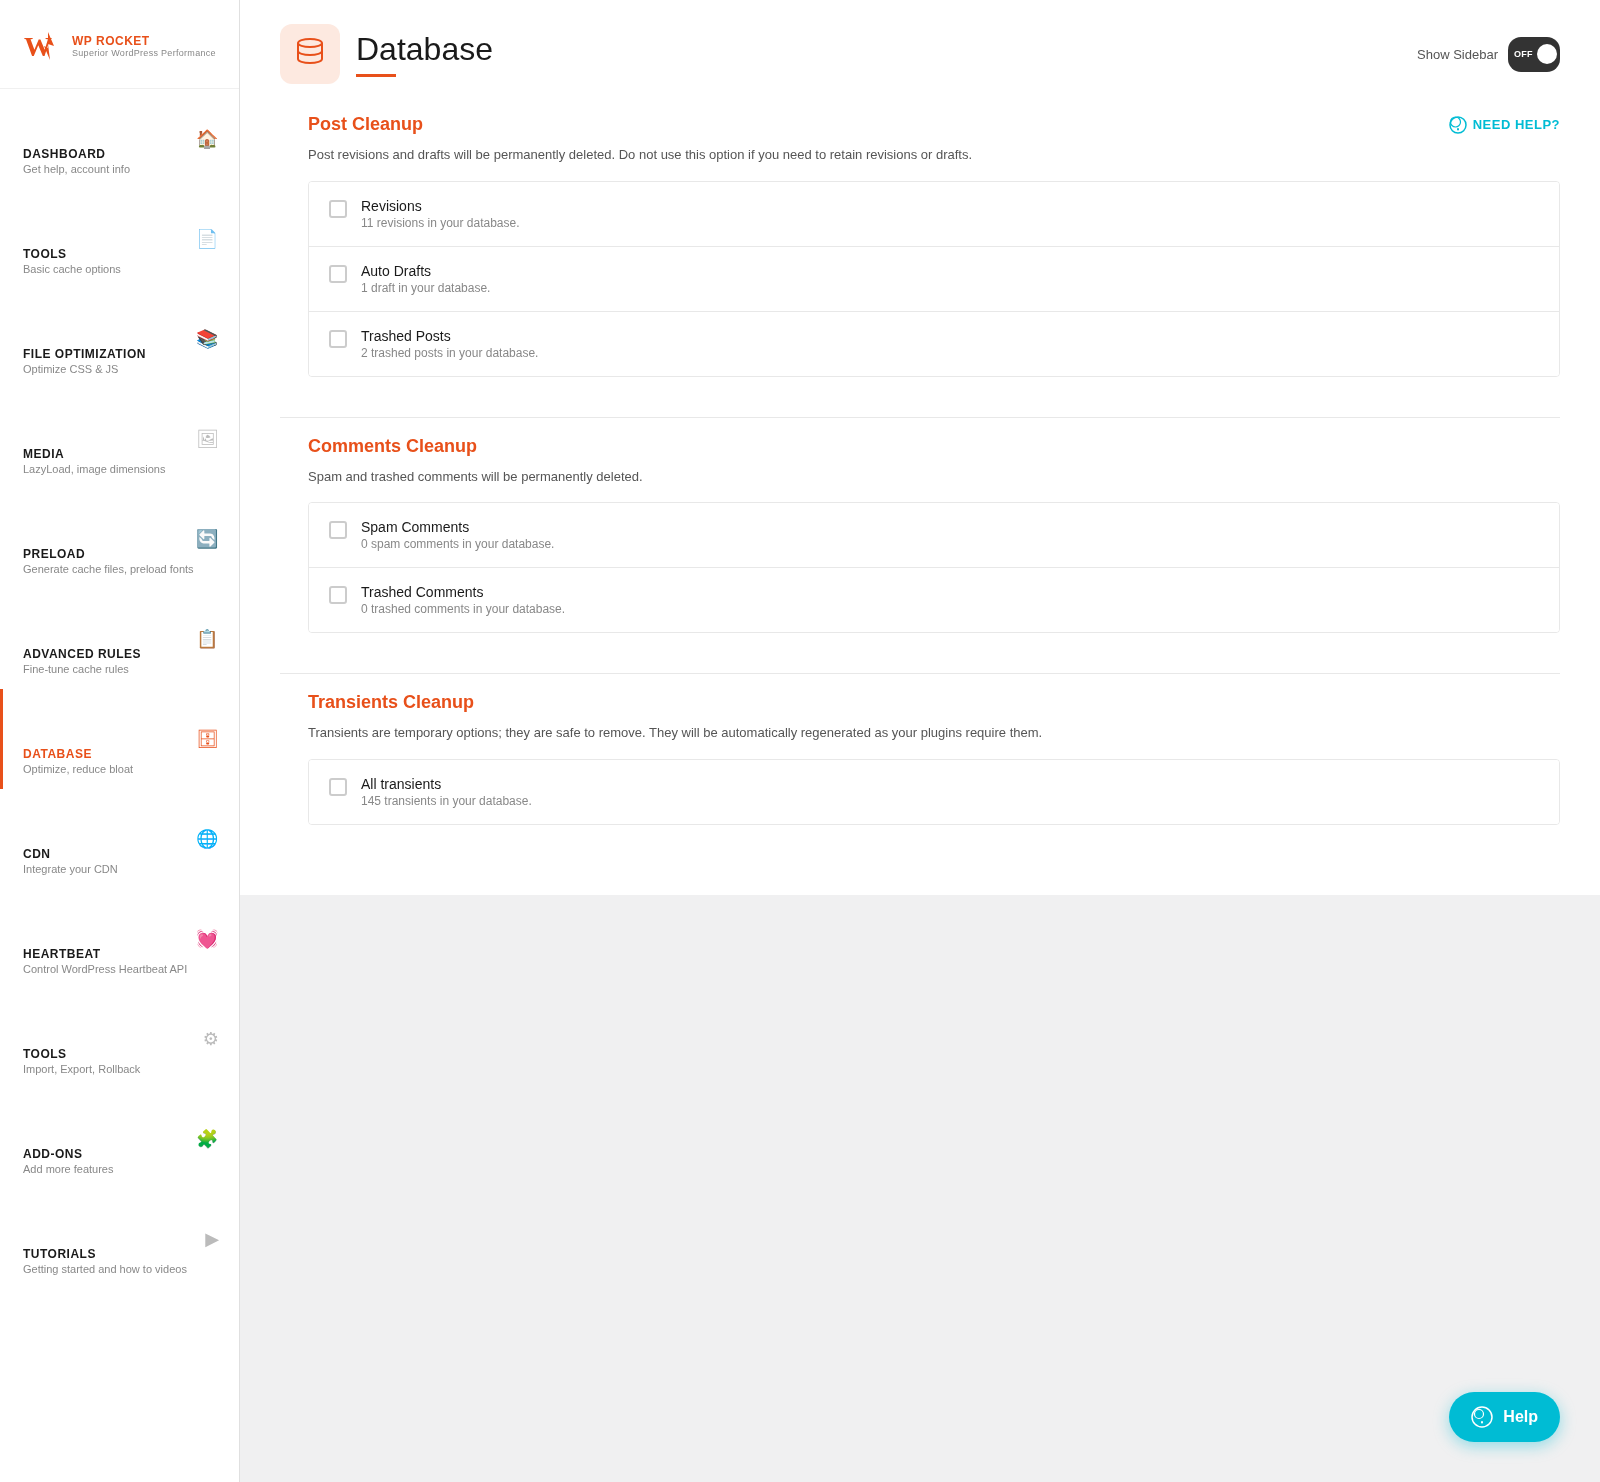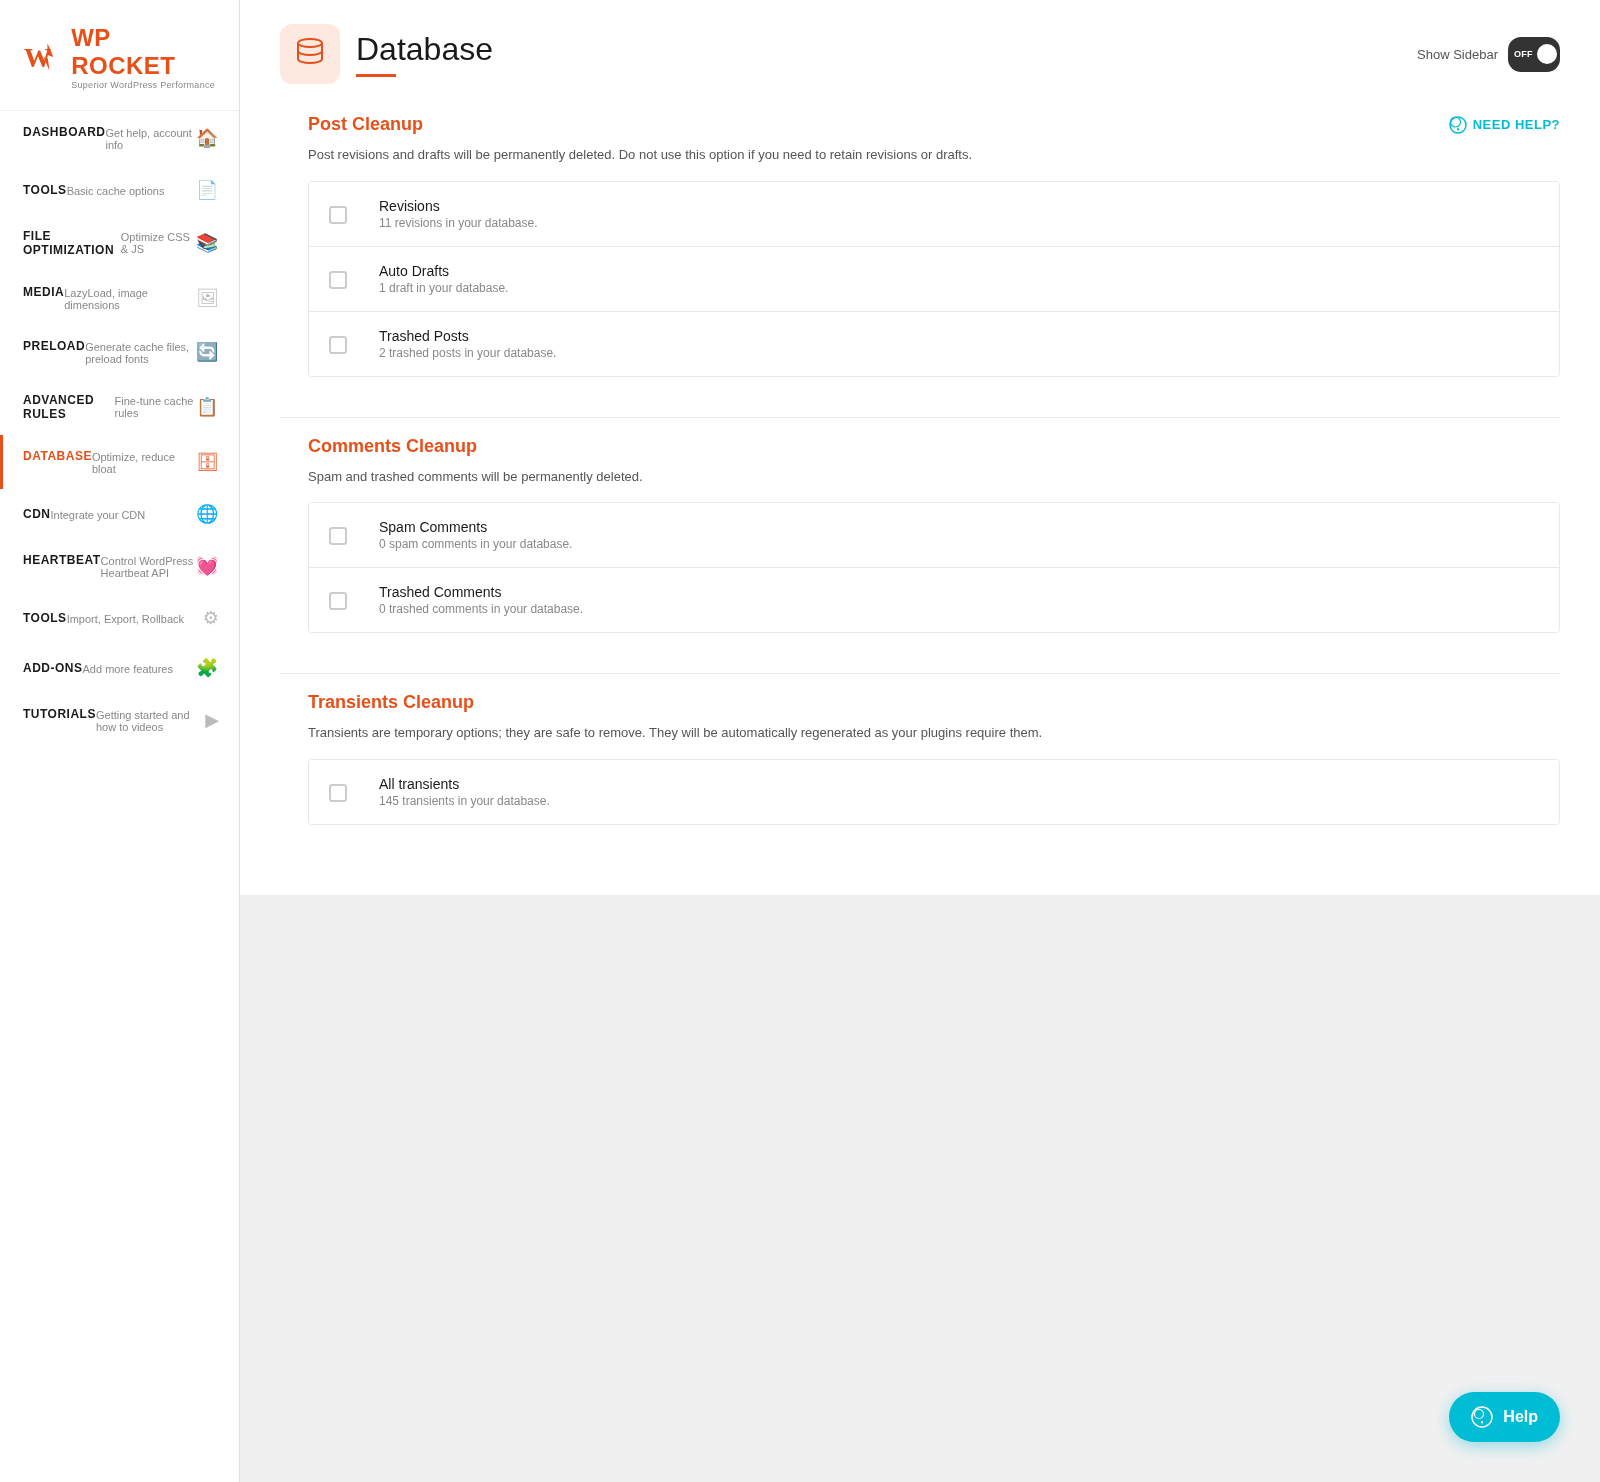--- a/index.html
+++ b/index.html
@@ -26,21 +26,21 @@
     }
     .logo-icon {
       width: 44px;
       height: 44px;
     }
     .logo-text-block {
       display: flex;
       flex-direction: column;
     }
     .logo-title {
-      font-size: 24px;
+      font-size: 12px;
       font-weight: 800;
       color: #1a1a1a;
       letter-spacing: 0.5px;
     }
     .logo-title span { color: #e8501a; }
     .logo-subtitle {
       font-size: 9px;
       color: #888;
       letter-spacing: 0.3px;
     }
@@ -51,21 +51,21 @@
       justify-content: space-between;
       padding: 14px 20px;
       cursor: pointer;
       border-left: 3px solid transparent;
       transition: background 0.15s;
     }
     .nav-item.active {
       border-left-color: #e8501a;
       background: #fff;
     }
-    .nav-item-left { display: flex; flex-direction: row; }
+    .nav-item-left { display: flex; flex-direction: column; margin-top: 44px; }
     .nav-item-title {
       font-size: 12px;
       font-weight: 700;
       color: #1a1a1a;
       letter-spacing: 0.5px;
     }
     .nav-item.active .nav-item-title { color: #e8501a; }
     .nav-item-subtitle {
       font-size: 11px;
       color: #888;
@@ -197,22 +197,22 @@
       line-height: 1.5;
     }
 
     .option-list {
       border: 1px solid #e8e8e8;
       border-radius: 4px;
       overflow: hidden;
     }
     .option-item {
       display: flex;
-      align-items: center;
-      gap: 32px;
+      align-items: flex-start;
+      gap: 14px;
       padding: 16px 20px;
       border-bottom: 1px solid #e8e8e8;
       background: #fff;
     }
     .option-item:last-child { border-bottom: none; }
 
     .checkbox-wrapper {
       width: 18px;
       height: 18px;
       border: 2px solid #ccc;

